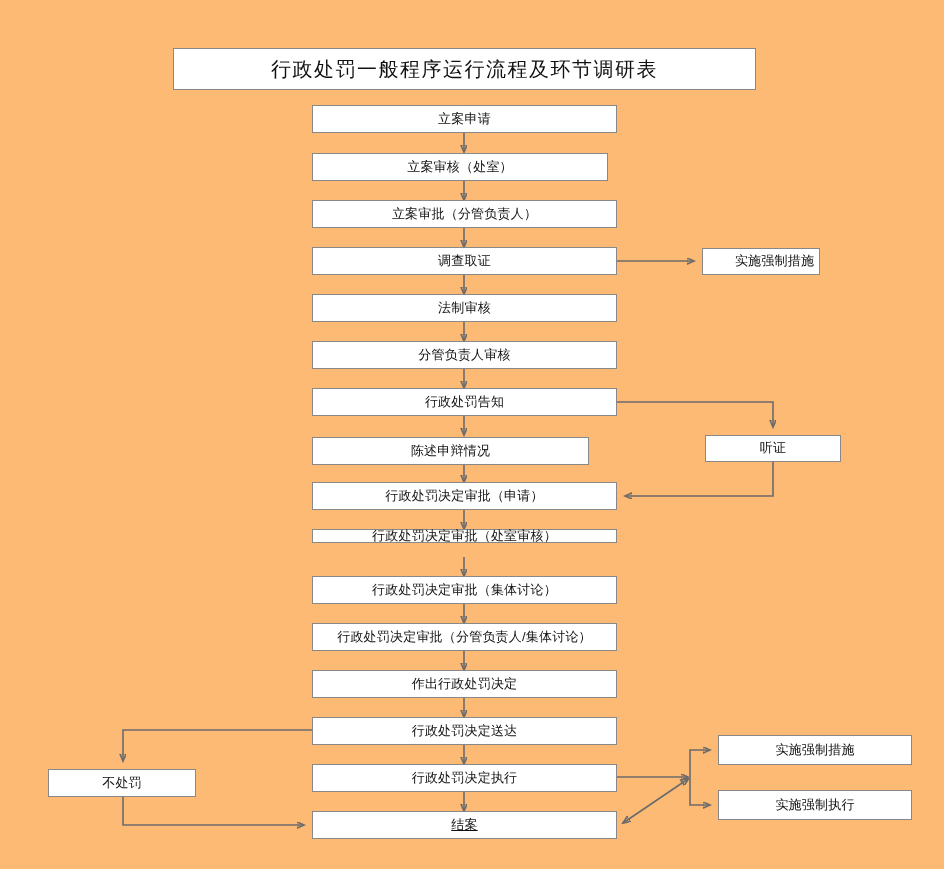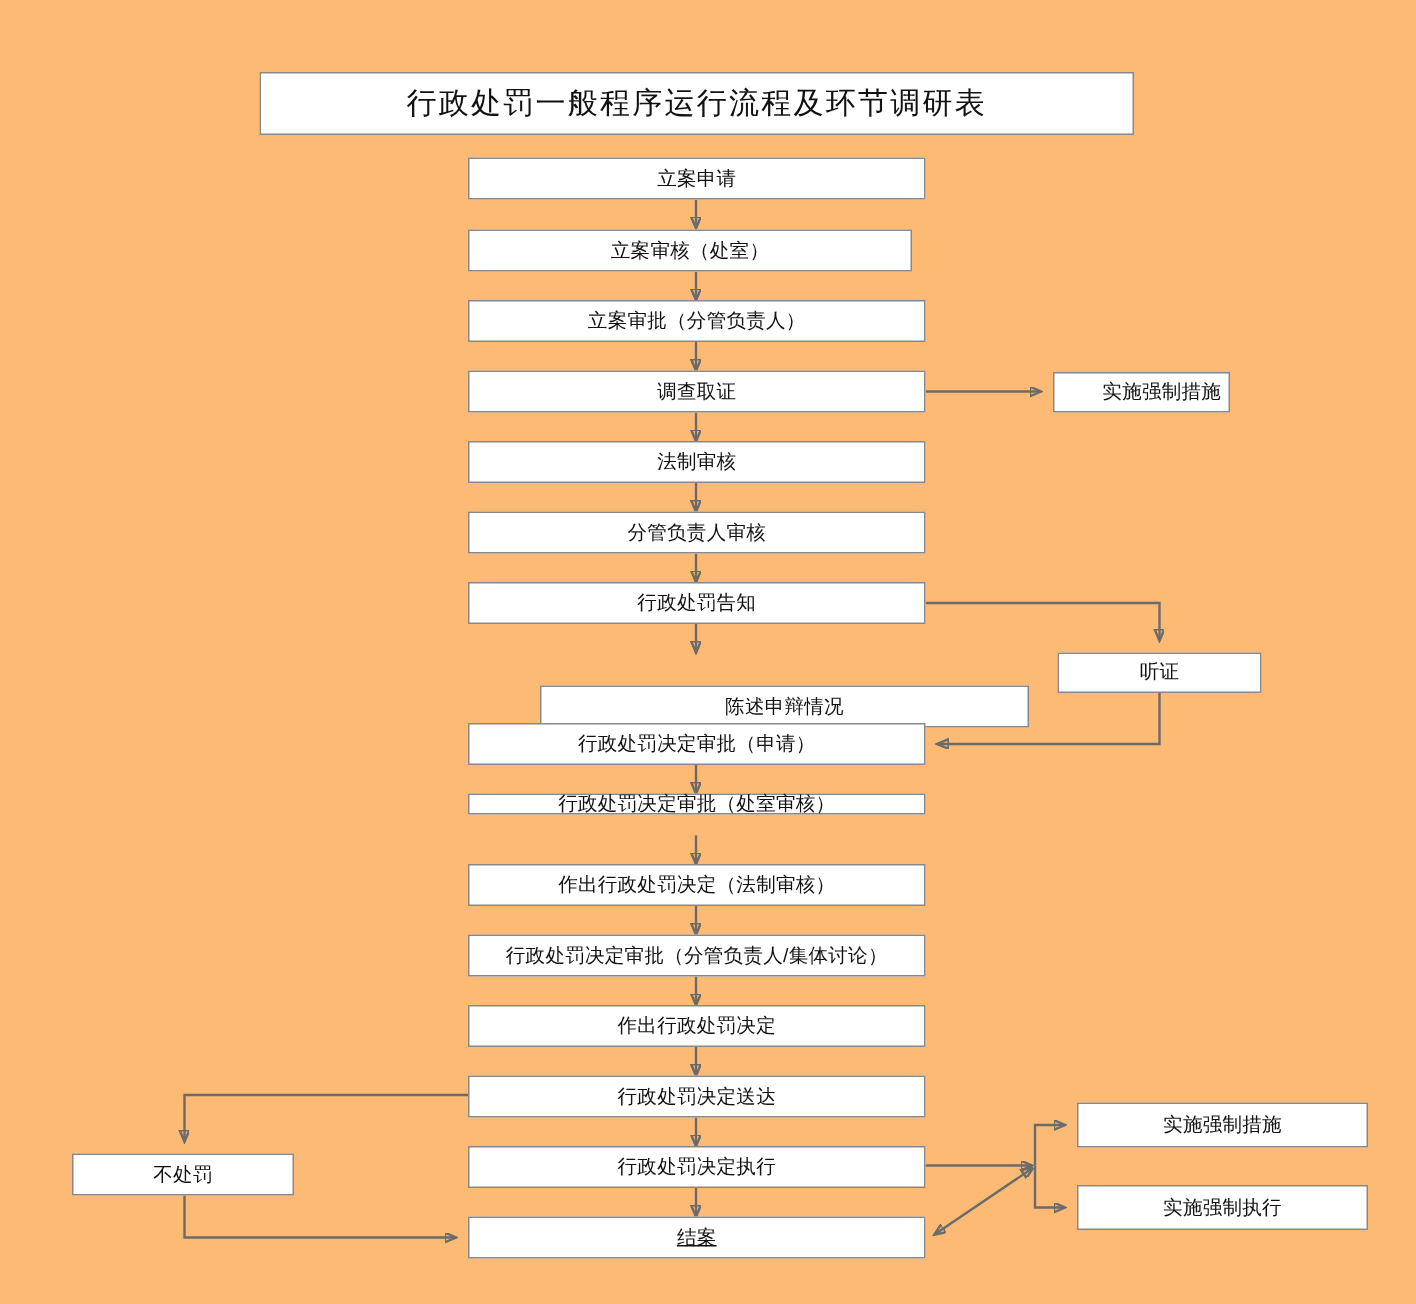--- a/index.html
+++ b/index.html
@@ -100,24 +100,24 @@
 
   <div class="node title" style="left:173px; top:48px; width:583px; height:42px;">行政处罚一般程序运行流程及环节调研表</div>
 
   <div class="node" style="left:312px; top:105px; width:305px; height:28px;">立案申请</div>
   <div class="node" style="left:312px; top:153px; width:296px; height:28px;">立案审核（处室）</div>
   <div class="node" style="left:312px; top:200px; width:305px; height:28px;">立案审批（分管负责人）</div>
   <div class="node" style="left:312px; top:247px; width:305px; height:28px;">调查取证</div>
   <div class="node" style="left:312px; top:294px; width:305px; height:28px;">法制审核</div>
   <div class="node" style="left:312px; top:341px; width:305px; height:28px;">分管负责人审核</div>
   <div class="node" style="left:312px; top:388px; width:305px; height:28px;">行政处罚告知</div>
-  <div class="node" style="left:312px; top:457px; width:326px; height:28px;margin-left:48px;">陈述申辩情况</div>
+  <div class="node" style="left:312px; top:437px; width:277px; height:28px;">陈述申辩情况</div>
   <div class="node" style="left:312px; top:482px; width:305px; height:28px;">行政处罚决定审批（申请）</div>
   <div class="node" style="left:312px; top:529px; width:305px; height:14px;">行政处罚决定审批（处室审核）</div>
-  <div class="node" style="left:312px; top:576px; width:305px; height:28px;">作出行政处罚决定（法制审核）</div>
+  <div class="node" style="left:312px; top:576px; width:305px; height:28px;">行政处罚决定审批（集体讨论）</div>
   <div class="node" style="left:312px; top:623px; width:305px; height:28px;">行政处罚决定审批（分管负责人/集体讨论）</div>
   <div class="node" style="left:312px; top:670px; width:305px; height:28px;">作出行政处罚决定</div>
   <div class="node" style="left:312px; top:717px; width:305px; height:28px;">行政处罚决定送达</div>
   <div class="node" style="left:312px; top:764px; width:305px; height:28px;">行政处罚决定执行</div>
   <div class="node" style="left:312px; top:811px; width:305px; height:28px;text-decoration:underline;">结案</div>
 
   <div class="node" style="left:702px; top:248px; width:118px; height:27px;padding-left:27px;">实施强制措施</div>
   <div class="node" style="left:705px; top:435px; width:136px; height:27px;">听证</div>
   <div class="node" style="left:48px; top:769px; width:148px; height:28px;">不处罚</div>
   <div class="node" style="left:718px; top:735px; width:194px; height:30px;">实施强制措施</div>

